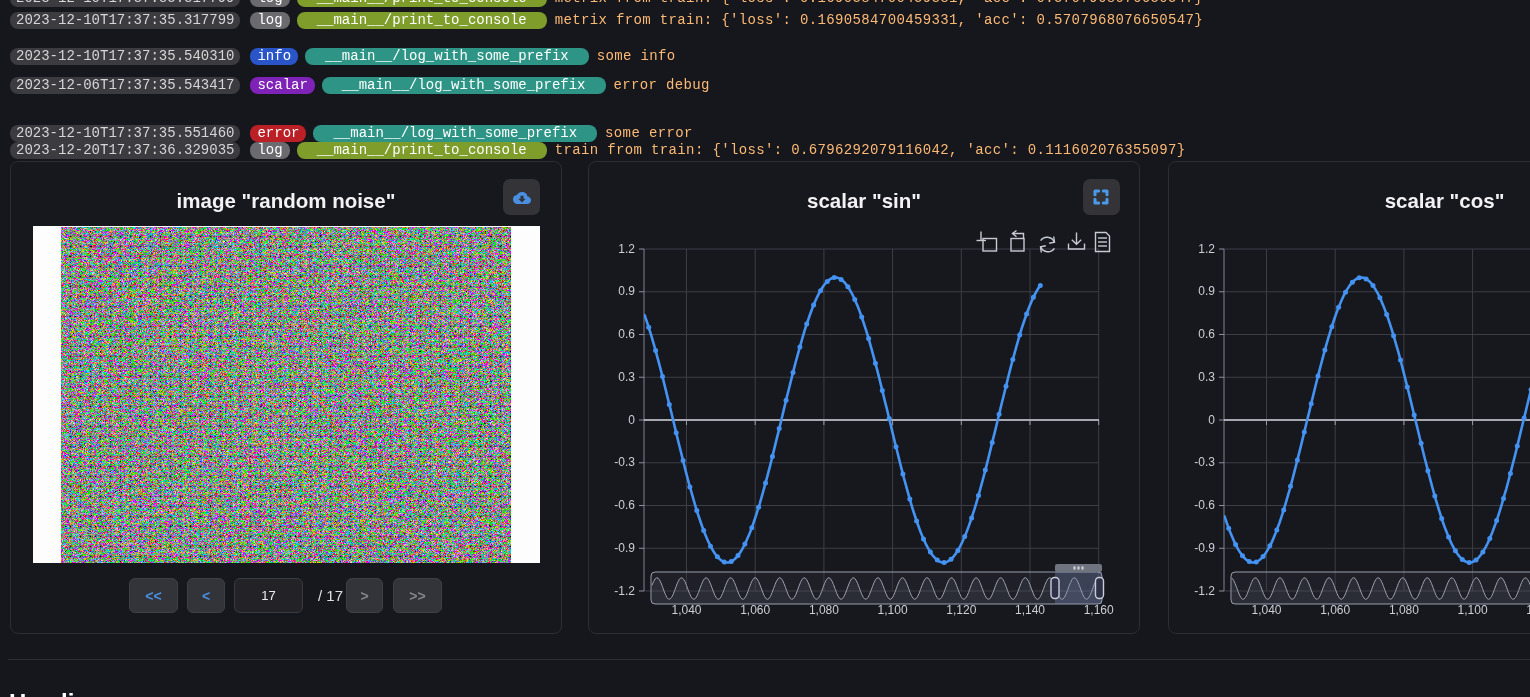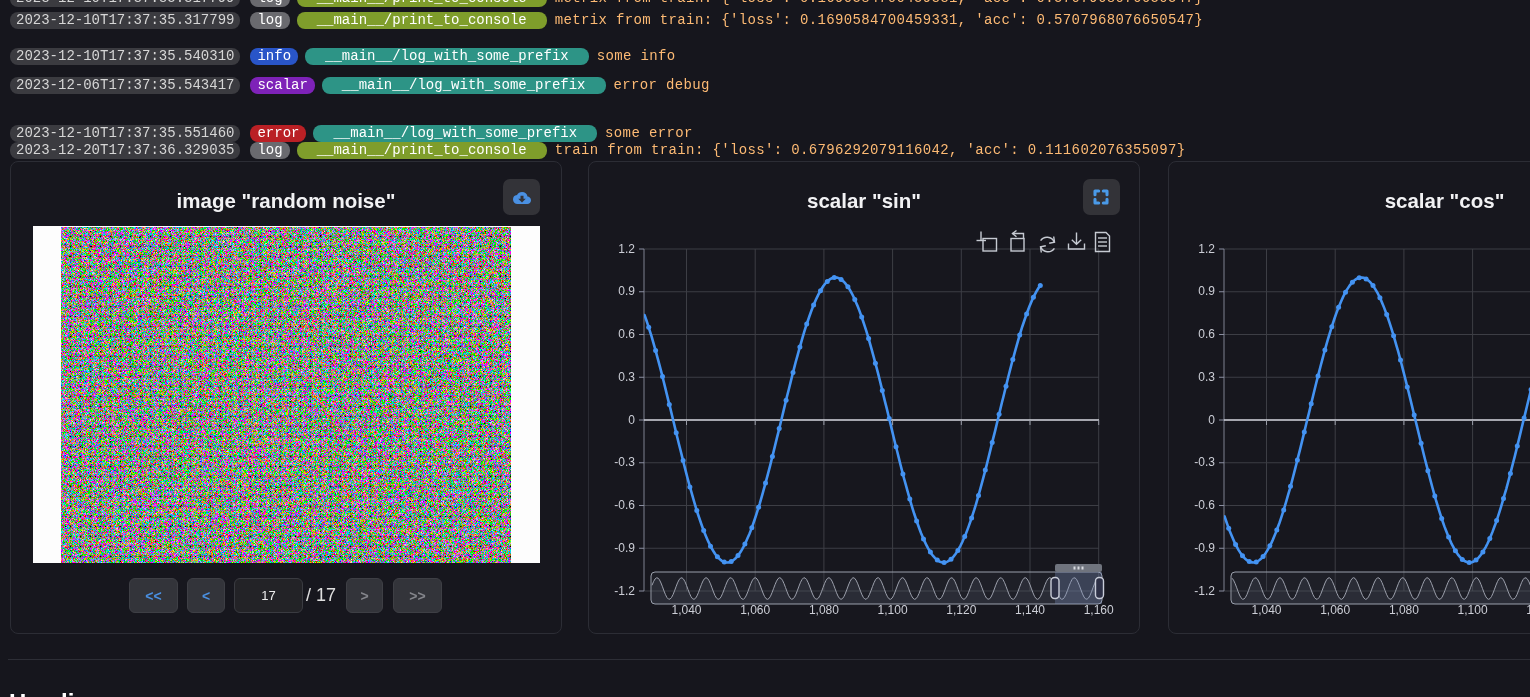--- a/index.html
+++ b/index.html
@@ -41,21 +41,21 @@
               <feFuncB type="linear" slope="1.5" intercept="0.0"></feFuncB>
               <feFuncA type="linear" slope="0" intercept="1"></feFuncA>
             </feComponentTransfer>
           </filter>
         </defs>
 <rect width="450" height="336" filter="url(#nz)"></rect>
       </svg>
   <div class="pbtn" style="left:118px;width:49px">&lt;&lt;</div>
   <div class="pbtn" style="left:176px;width:38px">&lt;</div>
   <div style="position:absolute;left:223px;top:416px;width:69px;height:35px;background:#232327;border:1px solid #3a3b41;border-radius:6px;color:#ececec;font-size:13px;display:flex;align-items:center;justify-content:center">17</div>
-  <div style="position:absolute;left:295px;top:416px;height:35px;display:flex;align-items:center;color:#e0e0e0;font-size:18px">/ 17</div>
+  <div style="position:absolute;left:307px;top:416px;height:35px;display:flex;align-items:center;color:#e0e0e0;font-size:15px">/ 17</div>
   <div class="pbtn dis" style="left:335px;width:37px">&gt;</div>
   <div class="pbtn dis" style="left:382px;width:49px">&gt;&gt;</div>
 </div>
 <div class="card" style="left:588px">
   <div class="cardtitle">scalar "sin"</div>
   <svg width="553" height="473" viewBox="0 0 553 473" style="position:absolute;left:0;top:0">
         <line x1="97.5" y1="87.0" x2="97.5" y2="429.0" stroke="#3d3e45" stroke-width="1"></line>
         <line x1="166.2" y1="87.0" x2="166.2" y2="429.0" stroke="#3d3e45" stroke-width="1"></line>
         <line x1="234.9" y1="87.0" x2="234.9" y2="429.0" stroke="#3d3e45" stroke-width="1"></line>
         <line x1="303.6" y1="87.0" x2="303.6" y2="429.0" stroke="#3d3e45" stroke-width="1"></line>

